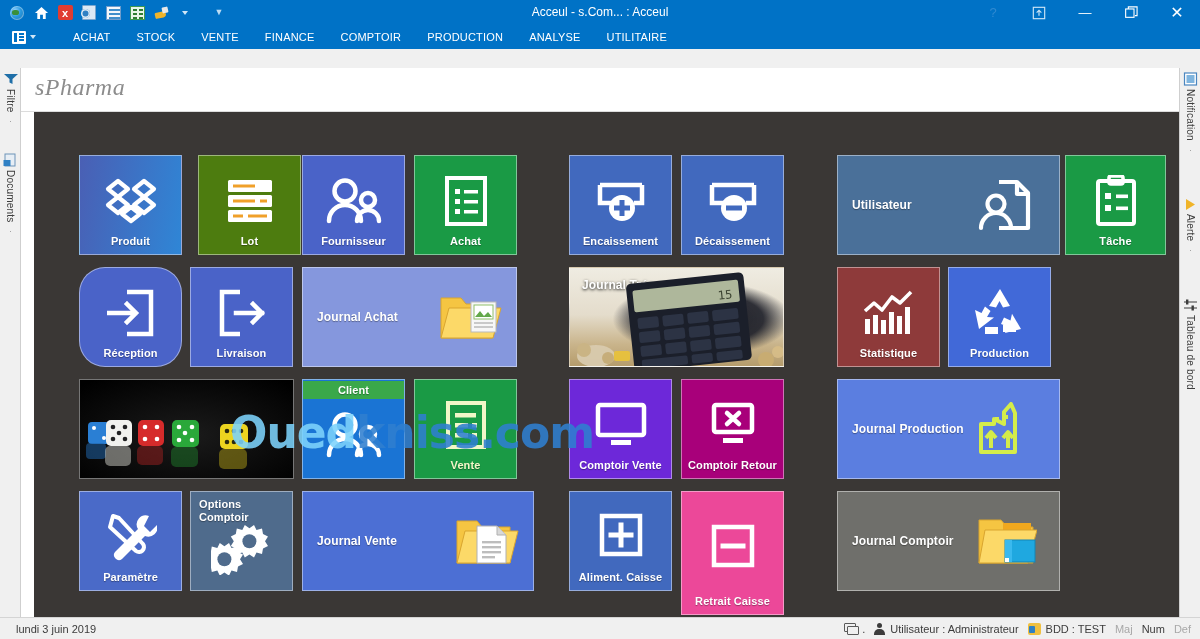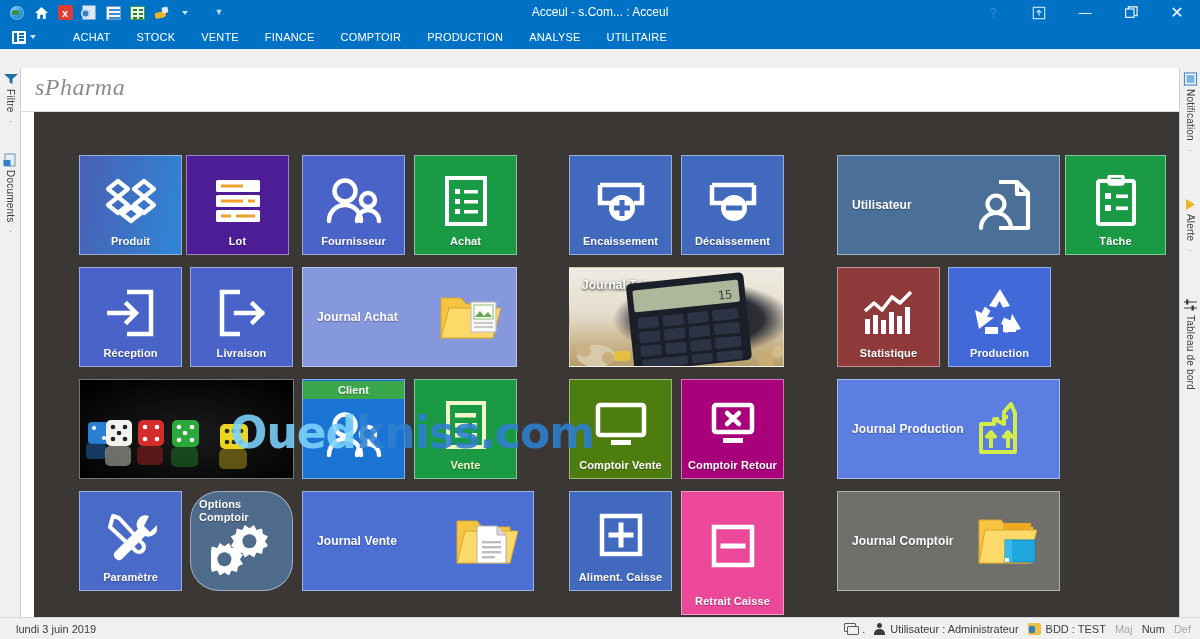--- a/index.html
+++ b/index.html
@@ -314,21 +314,21 @@
               <path d="M39 4 L49 12 L39 20 L29 12 Z"></path>
               <path d="M13 20 L3 28 L13 36 L23 28 Z"></path>
               <path d="M39 20 L49 28 L39 36 L29 28 Z"></path>
               <path d="M26 30 L17 37 L26 44 L35 37 Z"></path>
             </g>
           </svg>
         </span>
         <span class="lbl">Produit</span>
       </div>
 
-      <div class="tile" style="left:152px; top:43px; width:103px; height:100px; background:#4c1d95;">
+      <div class="tile" style="left:164px; top:43px; width:103px; height:100px; background:#4d7c0f;">
         <span class="glyph">
           <svg width="52" height="48" viewBox="0 0 52 48">
             <rect x="4" y="3" width="44" height="12" rx="1.5" fill="#fff"></rect>
               <rect x="9" y="7.5" width="22" height="3" fill="#f0a02a"></rect>
             <rect x="4" y="18" width="44" height="12" rx="1.5" fill="#fff"></rect>
               <rect x="9" y="22.5" width="22" height="3" fill="#f0a02a"></rect>
               <rect x="36" y="22.5" width="7" height="3" fill="#f0a02a"></rect>
             <rect x="4" y="33" width="44" height="12" rx="1.5" fill="#fff"></rect>
               <rect x="9" y="37.5" width="10" height="3" fill="#f0a02a"></rect>
               <rect x="24" y="37.5" width="19" height="3" fill="#f0a02a"></rect>
@@ -406,21 +406,21 @@
             <rect x="16" y="1" width="14" height="8" rx="2" fill="none" stroke="#fff" stroke-width="3.6"></rect>
             <rect x="12" y="18" width="6" height="6" fill="#fff"></rect>
               <rect x="23" y="19.5" width="12" height="3.6" fill="#fff"></rect>
             <rect x="12" y="30" width="6" height="6" fill="#fff"></rect>
               <rect x="23" y="31.5" width="12" height="3.6" fill="#fff"></rect>
           </svg>
         </span>
         <span class="lbl">Tâche</span>
       </div>
 
-      <div class="tile" style="left:45px; top:155px; width:103px; height:100px; background:#4a63c8;">
+      <div class="tile" style="left:45px; top:155px; width:103px; height:100px; background:#4a63c8;border-radius:26px;">
         <span class="glyph">
           <svg width="48" height="50" viewBox="0 0 48 50">
             <path d="M20 4 h24 v42 h-24" fill="none" stroke="#fff" stroke-width="4.5"></path>
             <path d="M2 25 h26 M20 16 l9 9 l-9 9" fill="none" stroke="#fff" stroke-width="4.5" stroke-linecap="square"></path>
           </svg>
         </span>
         <span class="lbl">Réception</span>
       </div>
 
       <div class="tile" style="left:156px; top:155px; width:103px; height:100px; background:#4a63c8;">
@@ -589,21 +589,21 @@
             <rect x="11" y="13" width="21" height="4.5" fill="#f2f7c8"></rect>
             <rect x="11" y="23" width="13" height="4.5" fill="#f2f7c8"></rect>
             <rect x="28" y="23" width="5" height="4.5" fill="#f2f7c8"></rect>
             <rect x="11" y="33" width="13" height="4.5" fill="#f2f7c8"></rect>
             <rect x="28" y="33" width="5" height="4.5" fill="#f2f7c8"></rect>
           </svg>
         </span>
         <span class="lbl" style="color:#f2f7c8">Vente</span>
       </div>
 
-      <div class="tile" style="left:535px; top:267px; width:103px; height:100px; background:#4d7c0f;">
+      <div class="tile" style="left:535px; top:267px; width:103px; height:100px; background:#6d28d9;">
         <span class="glyph">
           <svg width="54" height="46" viewBox="0 0 54 46">
             <rect x="4" y="3" width="46" height="30" rx="2" fill="none" stroke="#fff" stroke-width="4.5"></rect>
             <rect x="17" y="38" width="20" height="5" fill="#fff"></rect>
           </svg>
         </span>
         <span class="lbl">Comptoir Vente</span>
       </div>
 
       <div class="tile" style="left:647px; top:267px; width:103px; height:100px; background:#a8007a;">
@@ -633,21 +633,21 @@
       <div class="tile" style="left:45px; top:379px; width:103px; height:100px; background:#4a6ac8;">
         <span class="glyph">
           <svg width="52" height="50" viewBox="0 0 52 50">
             <path d="M8 4 l6 2 l24 26 a5 5 0 0 1 -7 7 L5 15 Z" fill="none" stroke="#fff" stroke-width="4" stroke-linejoin="round"></path>
             <path d="M44 4 a9 9 0 0 0 -11 13 L10 40 a5 5 0 0 0 7 7 L40 24 a9 9 0 0 0 12 -11 l-7 7 l-6 -6 Z" fill="#fff"></path>
           </svg>
         </span>
         <span class="lbl">Paramètre</span>
       </div>
 
-      <div class="tile" style="left:156px; top:379px; width:103px; height:100px; background:#4f6b8c;border-radius:29px;">
+      <div class="tile" style="left:156px; top:379px; width:103px; height:100px; background:#4f6b8c;">
         <span class="lbl" style="left:8px;right:auto;bottom:auto;top:6px;text-align:left;line-height:13px;width:64px;white-space:normal;">Options Comptoir</span>
         <span class="glyph" style="top:58%;">
           <svg width="62" height="52" viewBox="0 0 62 52">
             <g fill="#fff">
               <path d="M43 2 l2.5 5 l5.5 -1.5 l1 5.5 l5 2.5 l-3 4.8 l3 4.8 l-5 2.5 l-1 5.5 l-5.5 -1.5 l-2.5 5 l-4.6 -3.2 l-4.6 3.2 l-2.5 -5 l-5.5 1.5 l-1 -5.5 l-5 -2.5 l3 -4.8 l-3 -4.8 l5 -2.5 l1 -5.5 l5.5 1.5 l2.5 -5 l4.6 3.2 Z"></path>
             </g>
             <circle cx="38.4" cy="18.3" r="7" fill="#4f6b8c"></circle>
             <g fill="#fff">
               <path d="M18 20 l2.5 5 l5.5 -1.5 l1 5.5 l5 2.5 l-3 4.8 l3 4.8 l-5 2.5 l-1 5.5 l-5.5 -1.5 l-2.5 5 l-4.6 -3.2 l-4.6 3.2 l-2.5 -5 l-5.5 1.5 l-1 -5.5 l-5 -2.5 l3 -4.8 l-3 -4.8 l5 -2.5 l1 -5.5 l5.5 1.5 l2.5 -5 l4.6 3.2 Z"></path>
             </g>

